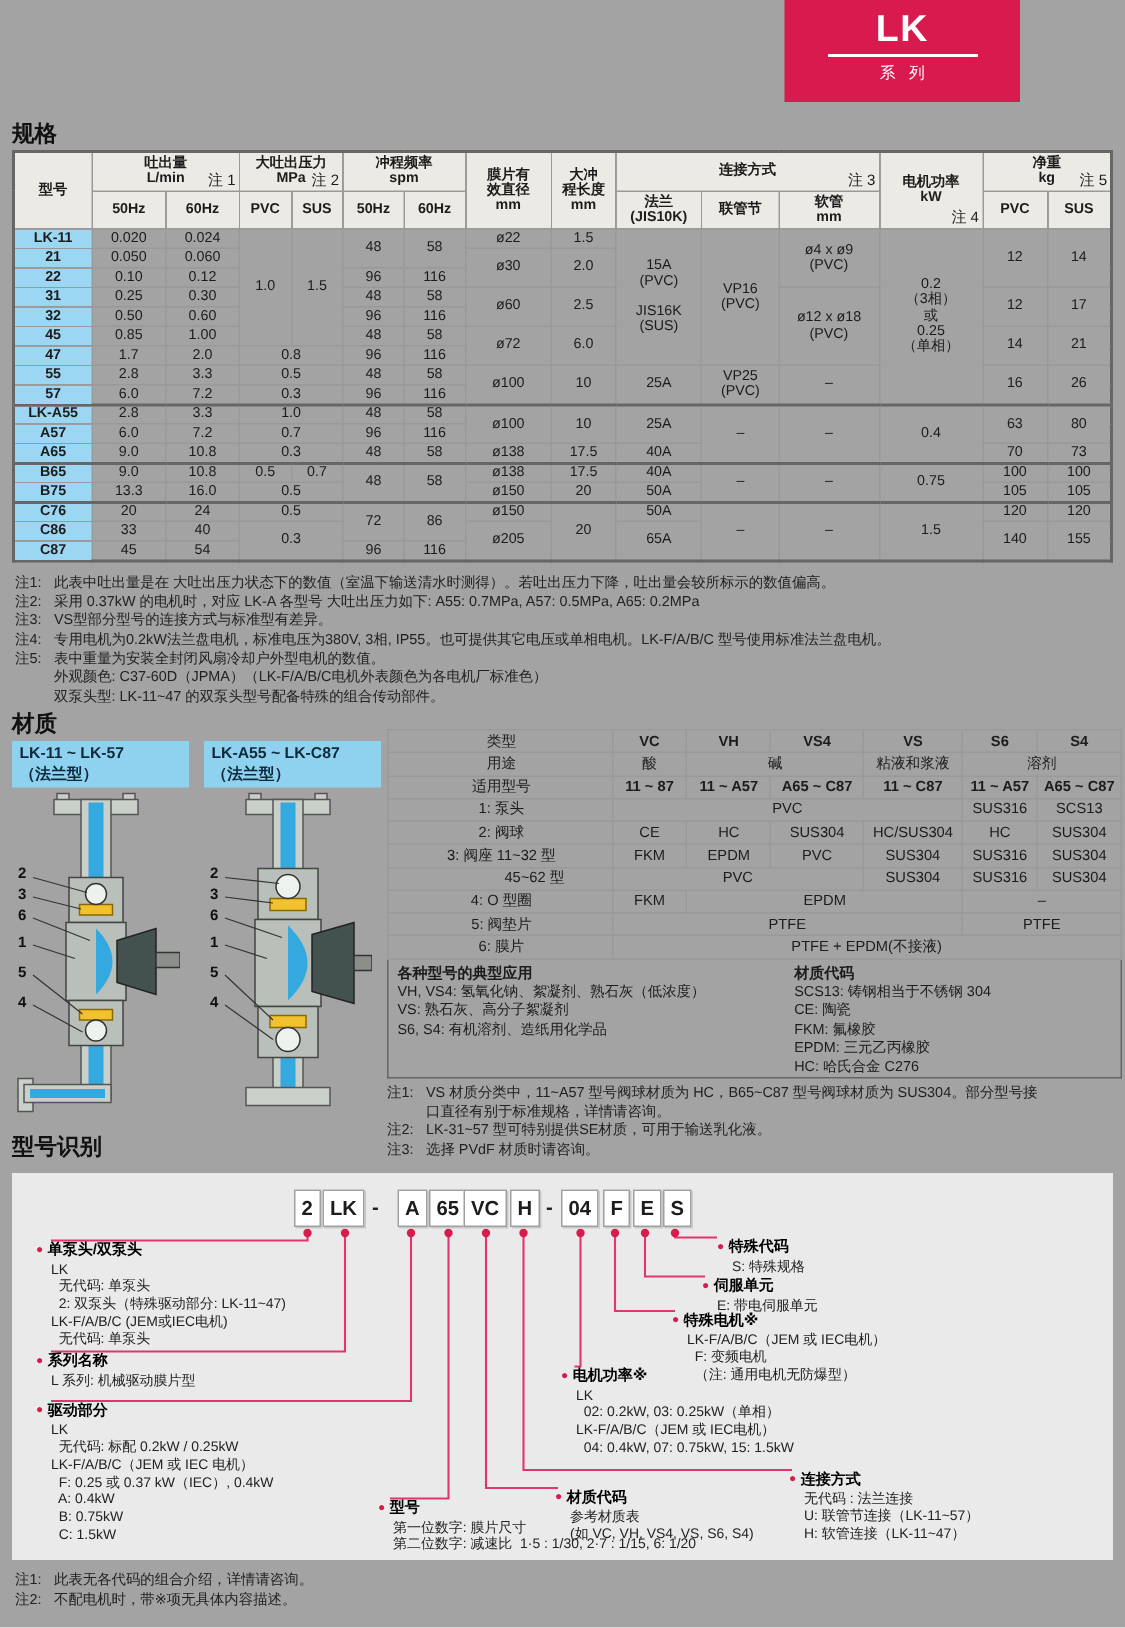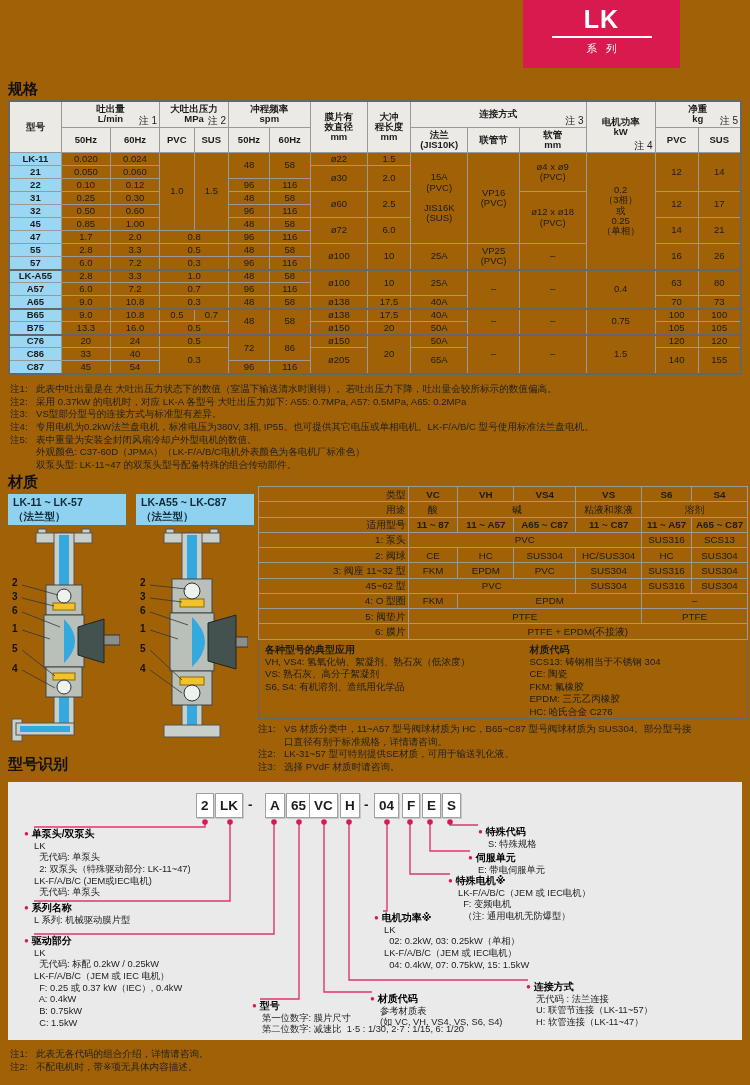--- a/index.html
+++ b/index.html
@@ -1,18 +1,18 @@
 <!DOCTYPE html>
 <html><head>
 <meta charset="utf-8">
 <style>
 * { box-sizing:border-box; margin:0; padding:0; }
 html,body { background:#fff; }
 body { width:750px; height:1085px; font-family:"Liberation Sans","DejaVu Sans",sans-serif; color:#1c1c1c; }
-.page { position:relative; width:750px; height:1085px; overflow:hidden; background:#a16207; }
+.page { position:relative; width:750px; height:1085px; overflow:hidden; background:#a3a3a3; }
 
 
 .banner { position:absolute; left:523px; top:0; width:157px; height:68px; background:#d81a4f; color:#fff; text-align:center; }
 .banner-code { font-size:25px; font-weight:bold; margin-top:7px; line-height:1; letter-spacing:1px; }
 .banner-rule { width:100px; height:2px; background:#fff; margin:4px auto; }
 .banner-label { font-size:10.5px; letter-spacing:9px; text-indent:9px; }
 
 .sec-title { position:absolute; font-size:15px; font-weight:bold; color:#111; }
 
 
@@ -35,21 +35,21 @@
 .diagram { width:118px; }
 .diag-label { background:#8fd2f0; font-weight:bold; font-size:10.5px; line-height:1.3; padding:2px 5px; color:#0e2a3a; }
 .diag-art { position:relative; height:216px; margin-top:2px; }
 .callout { position:absolute; font-size:10px; font-weight:bold; color:#111; }
 .co0{left:4px;top:50px}.co1{left:4px;top:64px}.co2{left:4px;top:78px}
 .co3{left:4px;top:96px}.co4{left:4px;top:116px}.co5{left:4px;top:136px}
 
 .mat-wrap { position:absolute; left:258px; top:486px; width:490px; }
 .mat { width:490px; font-size:9.8px; line-height:1.15; border:1.5px solid #666; }
 .mat td { border:1px solid #999; text-align:center; padding:1.5px 2px; }
-.mat .lbl { text-align:right; padding-left:4px; }
+.mat .lbl { text-align:center; padding-left:4px; }
 .mat .b { font-weight:bold; }
 .mat .sub { padding-left:48px; }
 .apps-box { border:1.5px solid #666; border-top:none; display:flex; font-size:9.6px; line-height:1.3; padding:3px 6px 0;justify-content:space-between; }
 .apps-col { flex:1; }
 .apps-col:first-child { flex:1.25; }
 .apps-title { font-weight:bold; font-size:10px; }
 .mat-notes { position:static; margin-top:4px; }
 
 
 .model-box { position:absolute; left:8px; top:782px; width:734px; height:258px; background:#eaeaea; }

